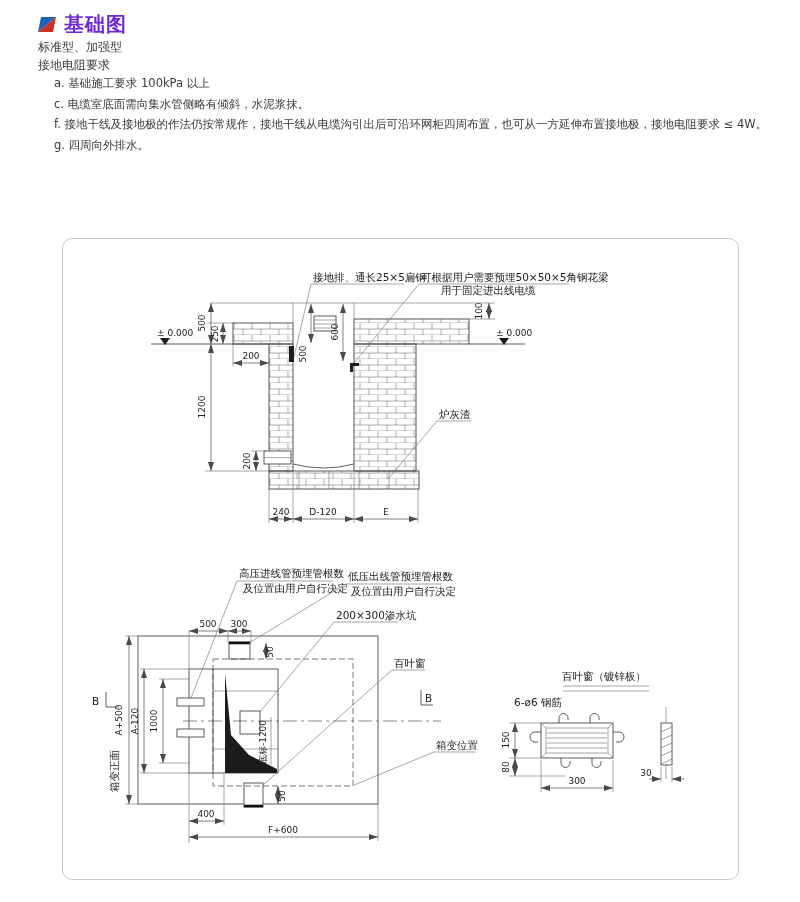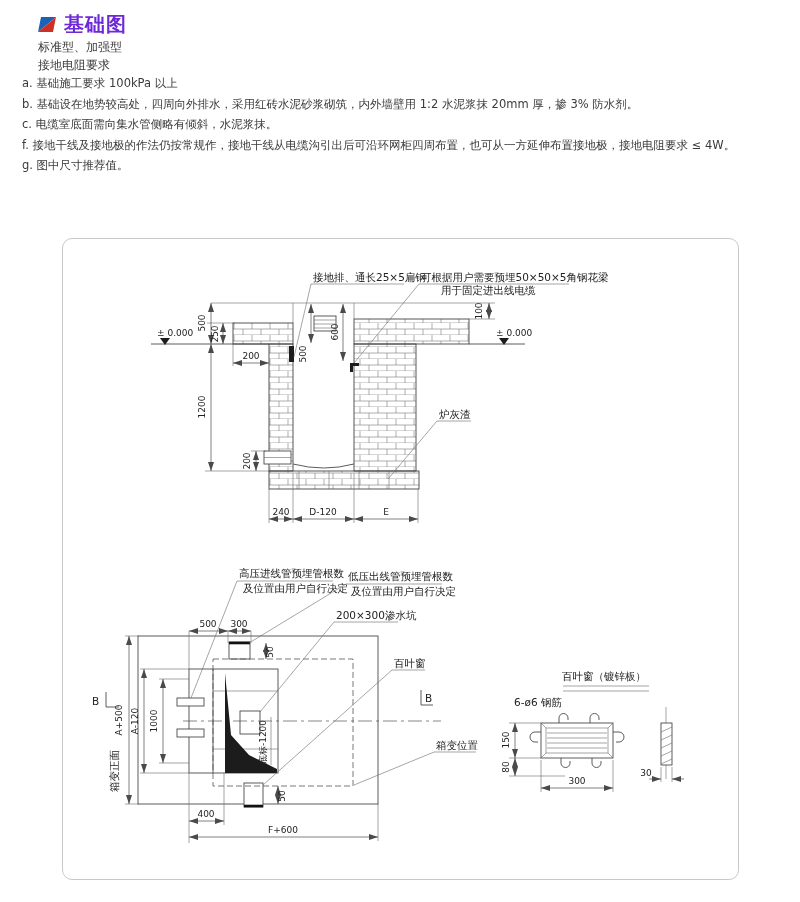--- a/index.html
+++ b/index.html
@@ -1,21 +1,21 @@
 <!DOCTYPE html>
 <html><head>
 <meta charset="utf-8">
 <style>
   html,body{margin:0;padding:0}
   body{width:800px;height:902px;background:#fff;position:relative;overflow:hidden;
        font-family:"DejaVu Sans","Liberation Sans",sans-serif;color:#3a3a3a}
   .hdr{position:absolute;left:38px;top:11px;display:flex;align-items:center;gap:8px}
   .hdr .ttl{font-size:20px;font-weight:bold;color:#6d28d9;letter-spacing:1px}
   .intro{position:absolute;left:38px;top:39px;font-size:12px;line-height:17.5px;color:#3a3a3a}
-  .notes{position:absolute;left:22px;top:73px;font-size:11.5px;line-height:20.6px;
+  .notes{position:absolute;left:54px;top:73px;font-size:11.5px;line-height:20.6px;
          color:#3a3a3a;white-space:nowrap}
   .panel{position:absolute;left:62px;top:238px;width:675px;height:640px;
          border:1px solid #c9c9c9;border-radius:10px;background:#fff}
   svg.draw{position:absolute;left:0;top:0}
   
   .ln{stroke:#4a4a4a;stroke-width:.9;fill:none}
   .thin{stroke:#6a6a6a;stroke-width:.6;fill:none}
   .wh{fill:#fff}
   .dsh{stroke:#555;stroke-width:.8;fill:none;stroke-dasharray:6 3}
   .cl{stroke:#555;stroke-width:.7;fill:none;stroke-dasharray:14 4 3 4}
@@ -39,24 +39,23 @@
   <span class="ttl">基础图</span>
 </div>
 
 <div class="intro">
   <div>标准型、加强型</div>
   <div>接地电阻要求</div>
 </div>
 
 <div class="notes">
   <div>a. 基础施工要求 100kPa 以上</div>
-  <div>b. 基础设在地势较高处，四周向外排水，采用红砖水泥砂浆砌筑，内外墙壁用 1:2 水泥浆抹 20mm 厚，掺 3% 防水剂。</div>
   <div>c. 电缆室底面需向集水管侧略有倾斜，水泥浆抹。</div>
   <div>f. 接地干线及接地极的作法仍按常规作，接地干线从电缆沟引出后可沿环网柜四周布置，也可从一方延伸布置接地极，接地电阻要求 ≤ 4W。</div>
-  <div>g. 图中尺寸推荐值。</div>
+  <div>g. 四周向外排水。</div>
 </div>
 
 <div class="panel">
 <svg class="draw" width="675" height="640" viewBox="0 0 675 640">
   <defs>
     <pattern id="bk" width="18" height="12" patternUnits="userSpaceOnUse">
       <path d="M0,6 H18 M0,12 H18 M9,0 V6 M0,6 V12 M18,6 V12" stroke="#777" stroke-width=".6" fill="none"></path>
     </pattern>
     <marker id="arw" markerUnits="userSpaceOnUse" markerWidth="9" markerHeight="6" refX="9" refY="3" orient="auto-start-reverse">
       <path d="M0,0 L9,3 L0,6 z" fill="#4a4a4a"></path>

